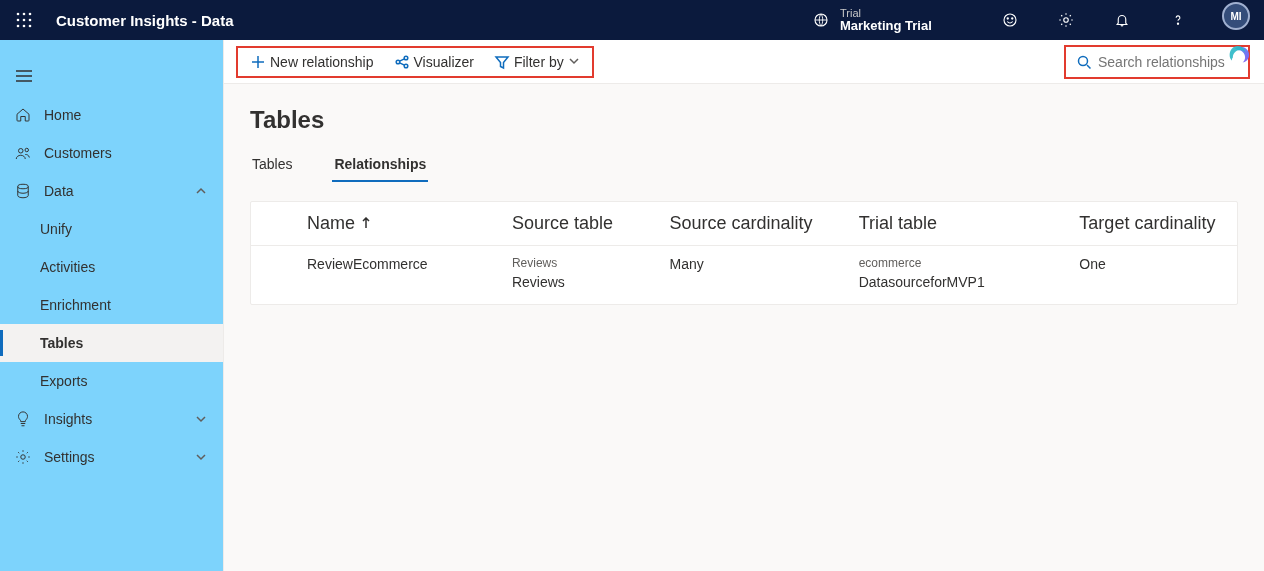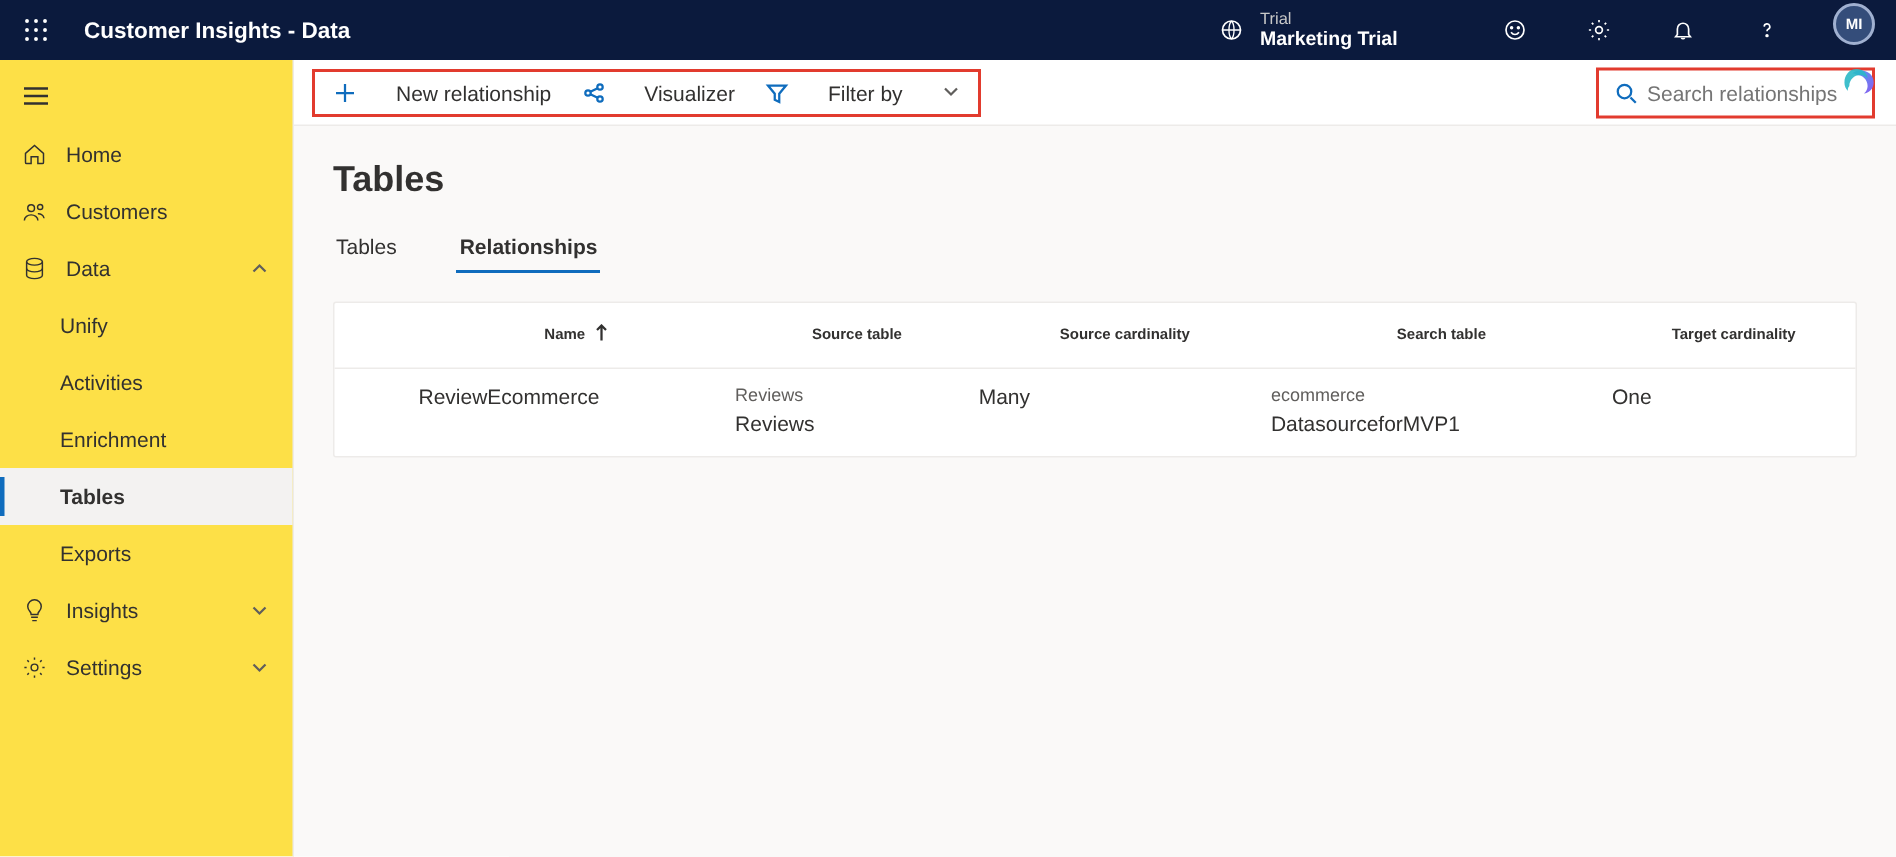--- a/index.html
+++ b/index.html
@@ -56,22 +56,22 @@
     width:28px; height:28px; border-radius:50%; background:#344d7a;
     border:2px solid #a0b0d0; display:flex; align-items:center; justify-content:center;
     font-size:10px; font-weight:700; color:#fff; margin:0 6px;
   }
 
   
   .body-row { display:flex; height: calc(571px - 40px); }
 
   
   .sidebar {
-    width: 196px; border-right: 1px solid #edebe9; display:flex; flex-direction:column;
-    padding-top:4px; background:#fde047;
+    width: 224px; border-right: 1px solid #edebe9; display:flex; flex-direction:column;
+    padding-top:16px; background:#7dd3fc;
   }
   .hamburger {
     width:48px; height:40px; display:flex; align-items:center; justify-content:center;
     cursor:pointer;
   }
   .hamburger svg { width:18px; height:14px; stroke:#323130; }
   .nav-item {
     display:flex; align-items:center; height:38px; padding:0 14px; gap:12px;
     cursor:pointer; font-size:14px; color:#323130; position:relative;
   }
@@ -89,21 +89,21 @@
   .main { flex:1; position:relative; background:#faf9f8; }
   .toolbar {
     height:44px; background:#fff; display:flex; align-items:center; padding:0 14px;
     border-bottom:1px solid #edebe9; gap:4px;
   }
   .tool-group-left {
     display:flex; align-items:center; gap:0;
     border:2px solid #e23b2e; margin-left:-2px; padding:2px 2px;
   }
   .tbtn {
-    display:flex; align-items:flex-start; gap:26px; padding:4px 10px; cursor:pointer;
+    display:flex; align-items:flex-start; gap:4px; padding:4px 10px; cursor:pointer;
     color:#323130; font-size:14px;
   }
   .tbtn svg { width:16px; height:16px; stroke:#0f6cbd; fill:none; stroke-width:1.5; }
   .tbtn .chev svg { width:12px; height:12px; stroke:#605e5c; }
   .toolbar-spacer { flex:1; }
   .search-wrap {
     display:flex; align-items:center; gap:6px;
     border:2px solid #e23b2e; padding:2px 10px; height:34px;
   }
   .search-wrap svg { width:16px; height:16px; stroke:#0f6cbd; fill:none; stroke-width:1.5; }
@@ -118,21 +118,21 @@
     padding:6px 2px 8px; cursor:pointer; font-size:14px; color:#323130;
     border-bottom:2px solid transparent;
   }
   .tab.active { font-weight:600; border-bottom-color:#0f6cbd;margin-left:16px; }
 
   .table-card {
     background:#fff; border:1px solid #edebe9; border-radius:2px;
   }
   .thead, .trow { display:grid; grid-template-columns: 56px 1.3fr 1fr 1.2fr 1.4fr 1fr; }
   .thead { height:44px; align-items:center; border-bottom:1px solid #edebe9; }
-  .th { font-weight:700; font-size:10px; display:flex; align-items:center; gap:6px;justify-content:center; }
+  .th { font-weight:400; font-size:18px; display:flex; align-items:center; gap:6px; }
   .th .sort svg { width:10px; height:12px; stroke:#323130; fill:none; stroke-width:1.5; }
   .trow { padding:10px 0 14px; }
   .td { font-size:14px; }
   .td-sub { font-size:12px; color:#605e5c; line-height:1.3; }
   .td-main { font-size:14px; }
   .cell-stack { display:flex; flex-direction:column; gap:2px; }
 
   .copilot { position:absolute; right:8px; top:6px; width:28px; height:28px; }
   .copilot svg { width:26px; height:26px; }
 </style>
@@ -341,21 +341,21 @@
                   <path d="M5 1v10M2 4l3-3 3 3"></path>
                 </svg></span>
           </div>
           <div class="th">
               <span>Source table</span>
             </div>
           <div class="th">
               <span>Source cardinality</span>
             </div>
           <div class="th">
-              <span>Search table</span>
+              <span>Trial table</span>
             </div>
           <div class="th">
               <span>Target cardinality</span>
             </div>
         </div>
 
         <div class="trow">
           <div></div>
           <div class="td">ReviewEcommerce</div>
           <div class="td cell-stack">

